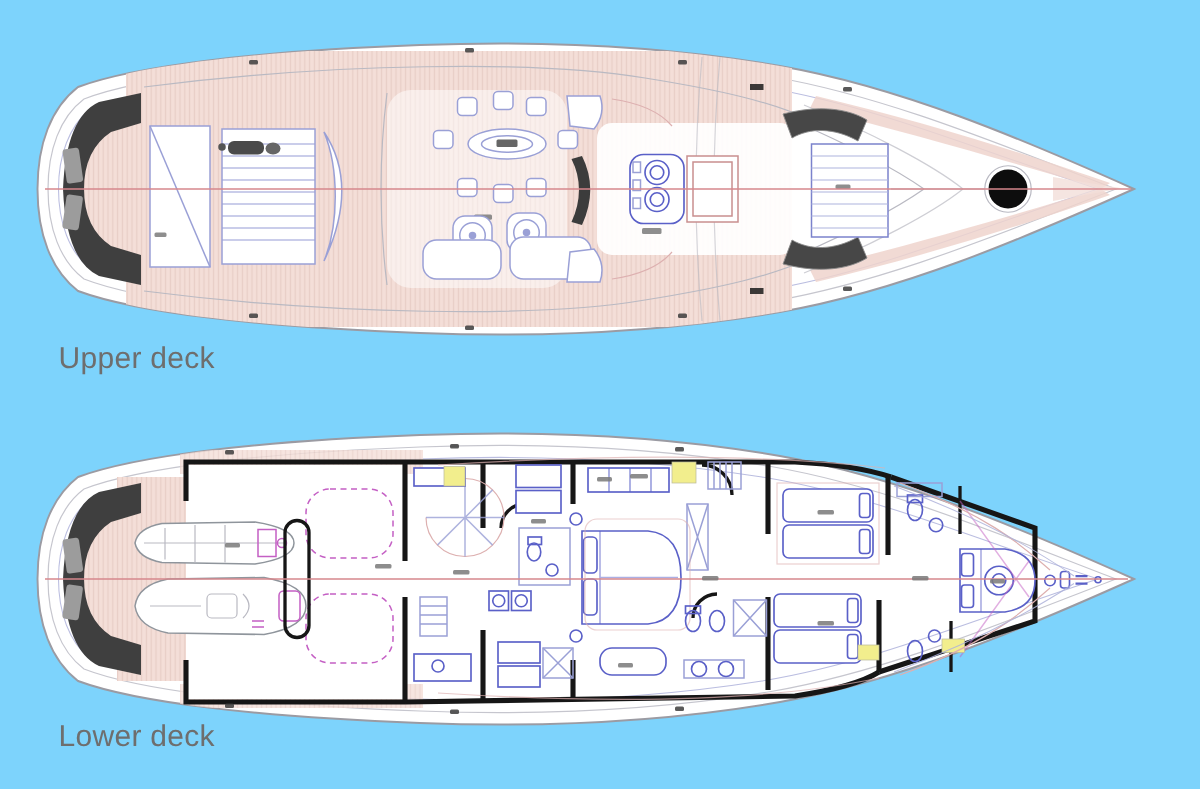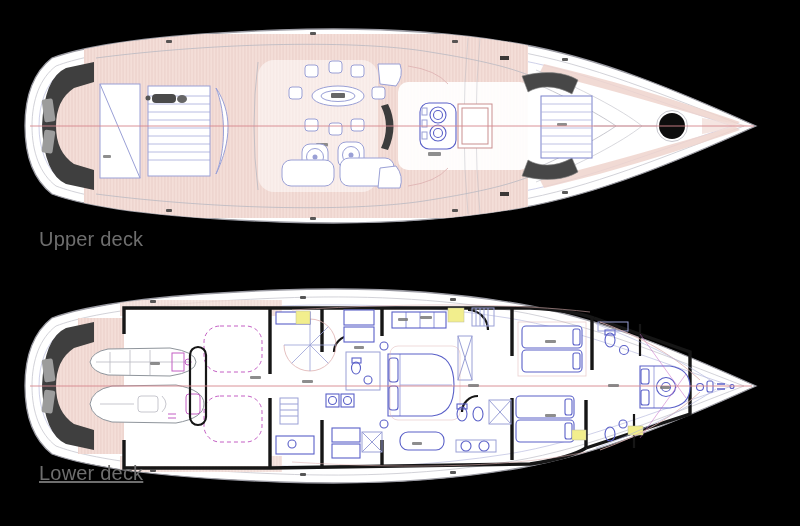--- a/index.html
+++ b/index.html
@@ -1,21 +1,21 @@
 <!DOCTYPE html>
 <html><head>
 <meta charset="utf-8">
 <style>
   html,body{margin:0;padding:0;background:#fff;}
-  .canvas{position:relative;width:800px;height:526px;background:#000000;overflow:hidden;
+  .canvas{position:relative;width:800px;height:526px;background:#7dd3fc;overflow:hidden;
           font-family:"Liberation Sans", sans-serif;}
   .canvas svg{position:absolute;left:0;top:0;}
   .deck-label{position:absolute;font-size:20px;color:#6e6e6e;letter-spacing:0.2px;}
   .lbl-upper{left:39px;top:228px;}
-  .lbl-lower{left:39px;top:462px;text-decoration:underline;}
+  .lbl-lower{left:39px;top:480px;}
 
   
   .hullO{fill:#ffffff;stroke:#9b9ba3;stroke-width:1.3;}
   .hullI{fill:none;stroke:#c6c6ce;stroke-width:.8;}
   .hullB{fill:none;stroke:#aeb2da;stroke-width:.7;opacity:.85;}
   .pl{fill:none;stroke:#9aa0d6;stroke-width:1;}
   .plf{fill:#ffffff;stroke:#9aa0d6;stroke-width:1;}
   .bl{fill:none;stroke:#5a60c8;stroke-width:1.1;}
   .blf{fill:#ffffff;stroke:#5a60c8;stroke-width:1.1;}
   .rd{fill:none;stroke:#d6878d;stroke-width:.9;}

